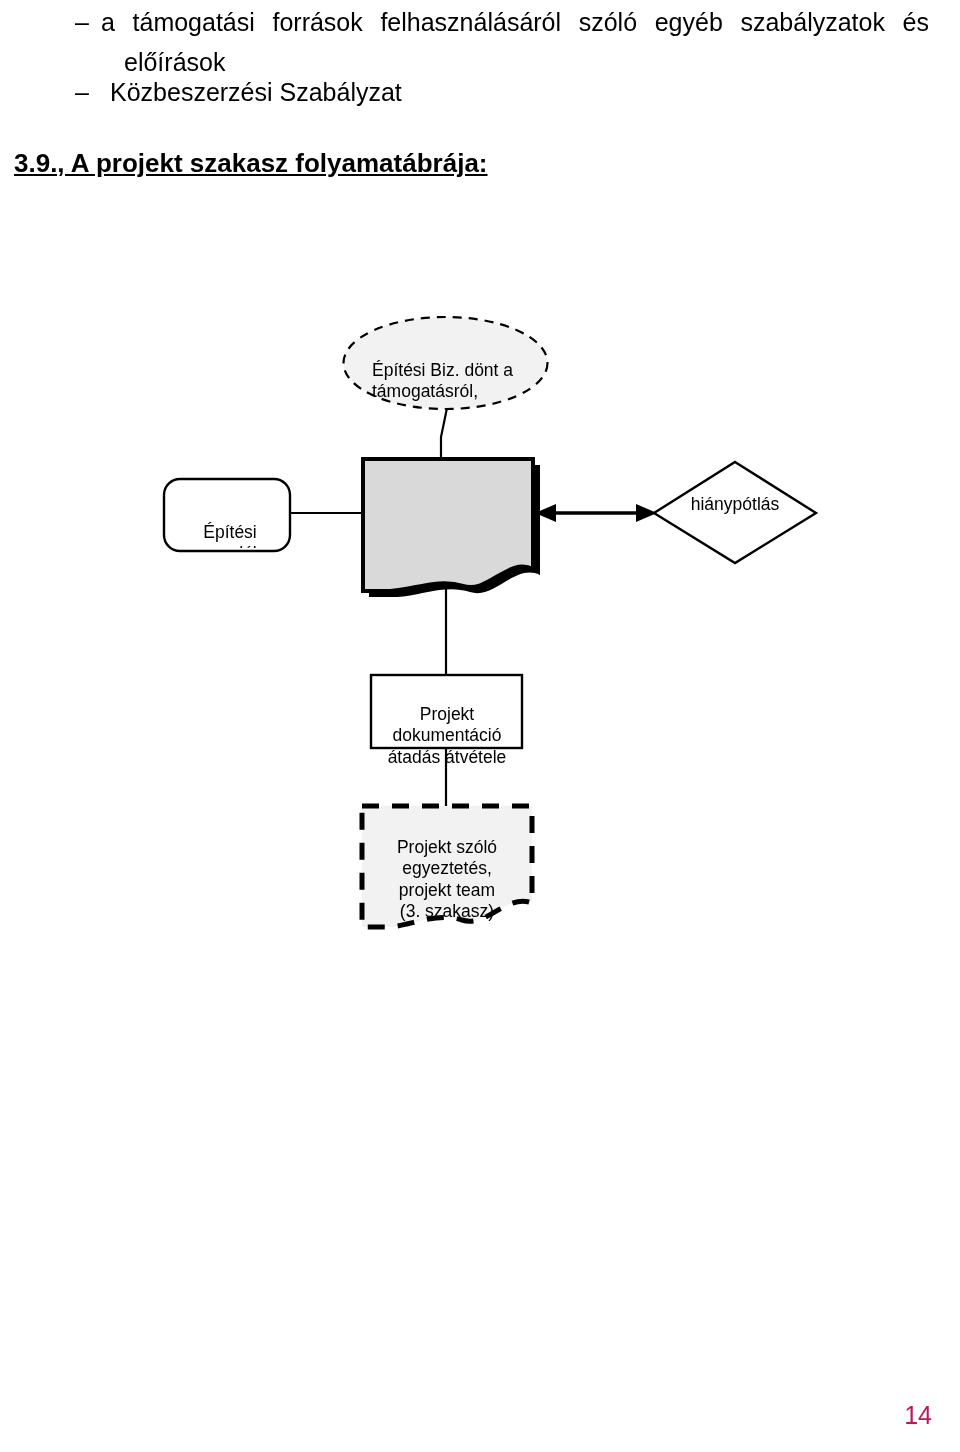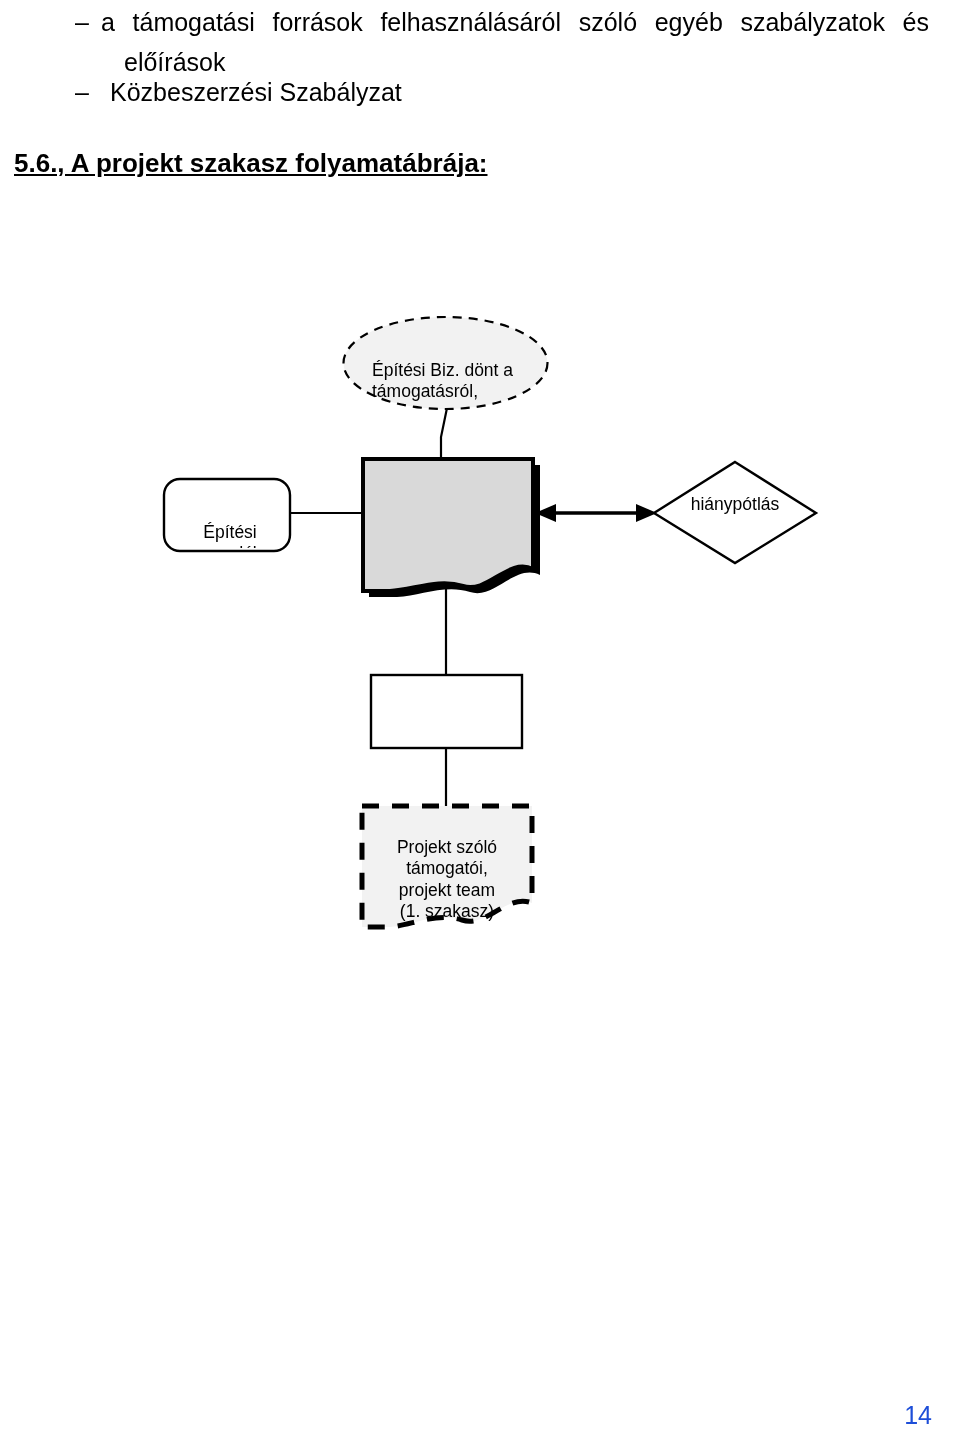--- a/index.html
+++ b/index.html
@@ -162,36 +162,36 @@
     top: 815px;
     width: 158px;
     text-align: center;
   }
 
   .page-number {
     position: absolute;
     right: 28px;
     bottom: 22px;
     font-size: 25px;
-    color: #1d4ed8;
+    color: #be185d;
   }
 </style>
 </head>
 <body>
 
 <div class="text-block">
 
   <span class="bullet-dash bullet1">–</span>
   <span class="bullet-text bullet1-line1 justified">a támogatási források felhasználásáról szóló egyéb szabályzatok és</span>
   <span class="bullet-text bullet1-line2">előírások</span>
 
   <span class="bullet-dash bullet2">–</span>
   <span class="bullet-text bullet2-line1">Közbeszerzési Szabályzat</span>
 
-  <div class="heading">5.6., A projekt szakasz folyamatábrája:</div>
+  <div class="heading">3.9., A projekt szakasz folyamatábrája:</div>
 </div>
 
 <div class="flow">
 
   <svg width="960" height="1000" viewBox="0 0 960 1000" xmlns="http://www.w3.org/2000/svg">
 
     <path d="M 447 408 L 441 437 L 441 459" fill="none" stroke="#000000" stroke-width="2.2"></path>
 
     <line x1="289" y1="513" x2="364" y2="513" stroke="#000000" stroke-width="2.2"></line>
 
@@ -243,23 +243,28 @@
   </div>
 
   <div class="shape-label lbl-rounded">
     <span>Építési engedély</span>
     
   </div>
 
 
   <div class="shape-label lbl-diamond">hiánypótlás</div>
 
+  <div class="shape-label lbl-rect">
+    <span>Projekt</span>
+    <span>dokumentáció</span>
+    <span>átadás átvétele</span>
+  </div>
 
   <div class="shape-label lbl-dashdoc">
     <span>Projekt szóló</span>
-    <span>támogatói,</span>
+    <span>egyeztetés,</span>
     <span>projekt team</span>
-    <span>(1. szakasz)</span>
+    <span>(3. szakasz)</span>
   </div>
 
 </div>
 
 <div class="page-number">14</div>
 
 </body></html>

